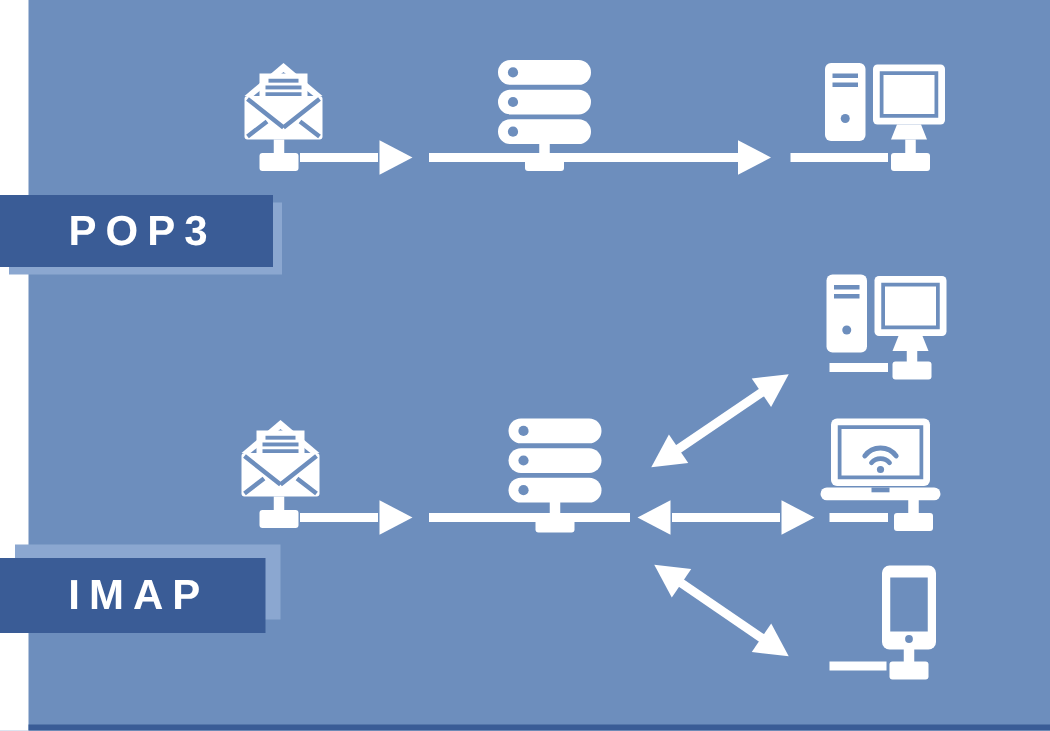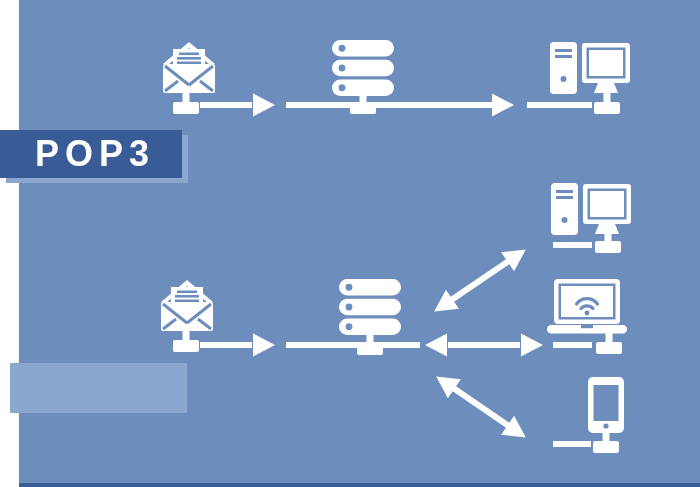--- a/index.html
+++ b/index.html
@@ -30,21 +30,21 @@
   .flow-line { stroke-width:6; fill:none; stroke-linecap:butt; }
   .thin-b { stroke-width:3; fill:none; }
 
   .label-shadow {
     position:absolute; background: var(--label-shadow, #8ba7d0);
   }
   .label-box {
     position:absolute; background: var(--label-bg, #3a5c96);
     color: var(--label-text, #ffffff);
     display:flex; align-items:center; justify-content:center;
-    font-weight:bold; font-size:36px; letter-spacing:6px;
+    font-weight:bold; font-size:28px; letter-spacing:6px;
     padding-left:8px; box-sizing:border-box;
   }
   .pop3-shadow { left:6px;  top:135px; width:182px; height:48px; }
   .pop3-box    { left:0;    top:130px; width:182px; height:48px; }
   .imap-shadow { left:10px; top:363px; width:177px; height:50px; }
   .imap-box    { left:0;    top:372px; width:177px; height:50px; }
 </style>
 </head>
 <body>
 
@@ -146,13 +146,16 @@
     <use href="#ic-laptop" transform="translate(547,279)"></use>
     <use href="#ic-phone" transform="translate(588,377)"></use>
   </svg>
 
   <div class="label-shadow pop3-shadow"></div>
   <div class="label-box pop3-box">
     <span>POP3</span>
   </div>
 
   <div class="label-shadow imap-shadow"></div>
+  <div class="label-box imap-box">
+    <span>IMAP</span>
+  </div>
 </div>
 
 </body></html>

